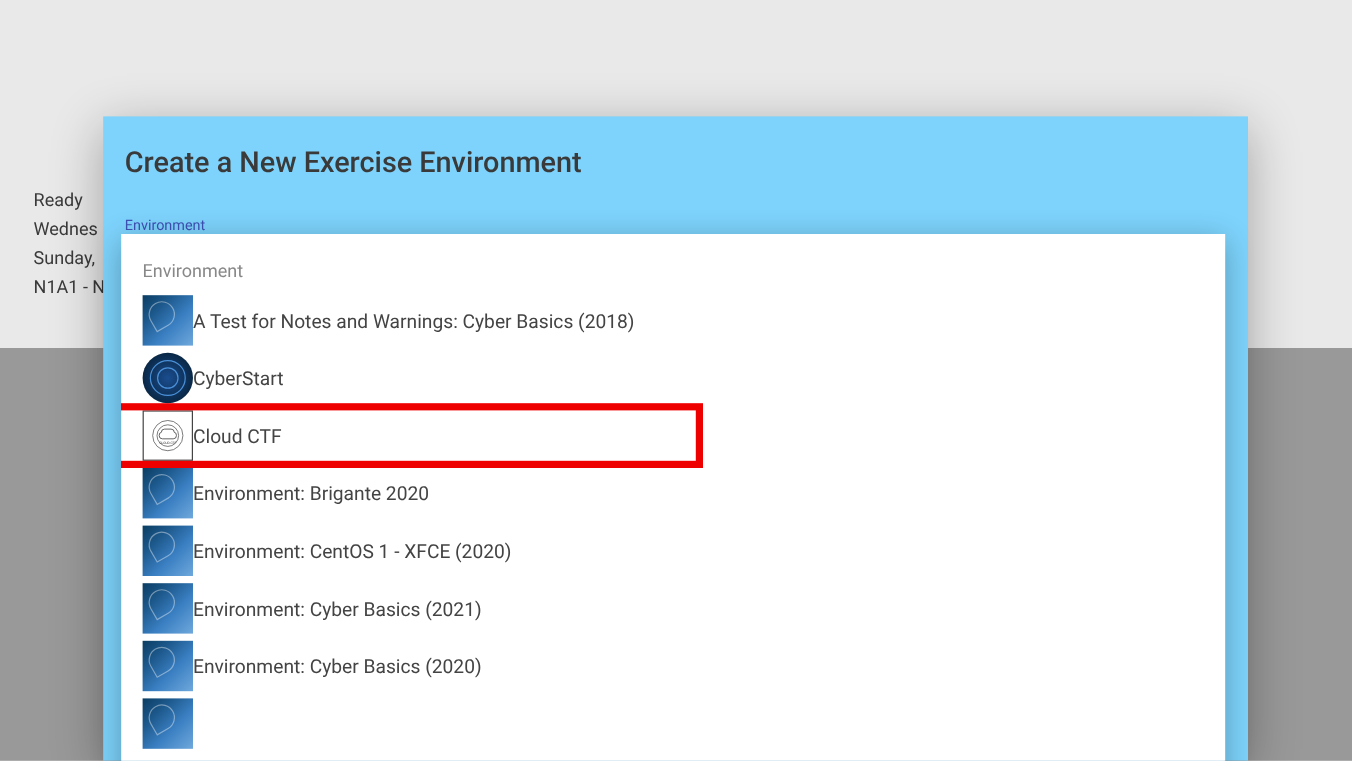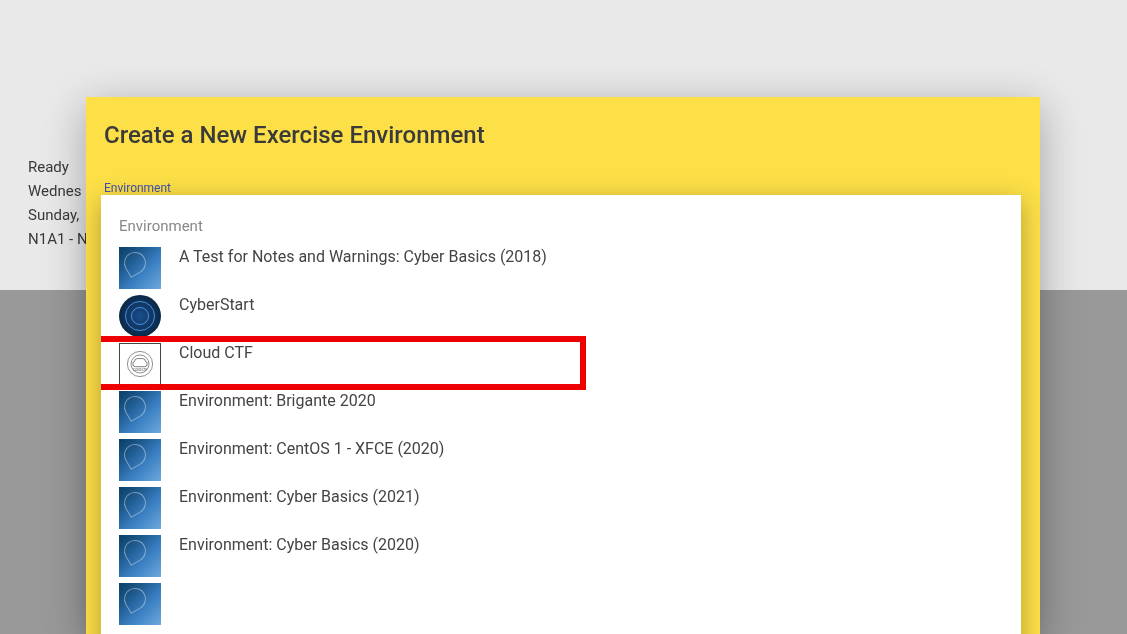--- a/index.html
+++ b/index.html
@@ -24,21 +24,21 @@
       color: #3a3a3a;
       font-size: 15px;
       line-height: 24px;
     }
     .modal {
       position: absolute;
       left: 86px;
       top: 97px;
       width: 954px;
       height: 537px;
-      background: #fde047;
+      background: #7dd3fc;
       box-shadow: 0 10px 40px rgba(0,0,0,0.3);
     }
     .modal-title {
       font-size: 24px;
       font-weight: 500;
       color: #3a3a3a;
       padding: 24px 18px 0 18px;
     }
     .field-label {
       position: absolute;
@@ -72,22 +72,21 @@
       background: #c0c0c0;
       border-radius: 6px;
     }
     .group-header {
       padding: 22px 18px 8px 18px;
       color: #888;
       font-size: 15px;
     }
     .env-item {
       display: flex;
-      align-items: flex-start;
-      gap: 18px;
+      align-items: center;
       padding: 4px 18px;
       height: 48px;
       cursor: pointer;
       position: relative;
     }
     .env-thumb {
       width: 42px;
       height: 42px;
       flex-shrink: 0;
       display: flex;

